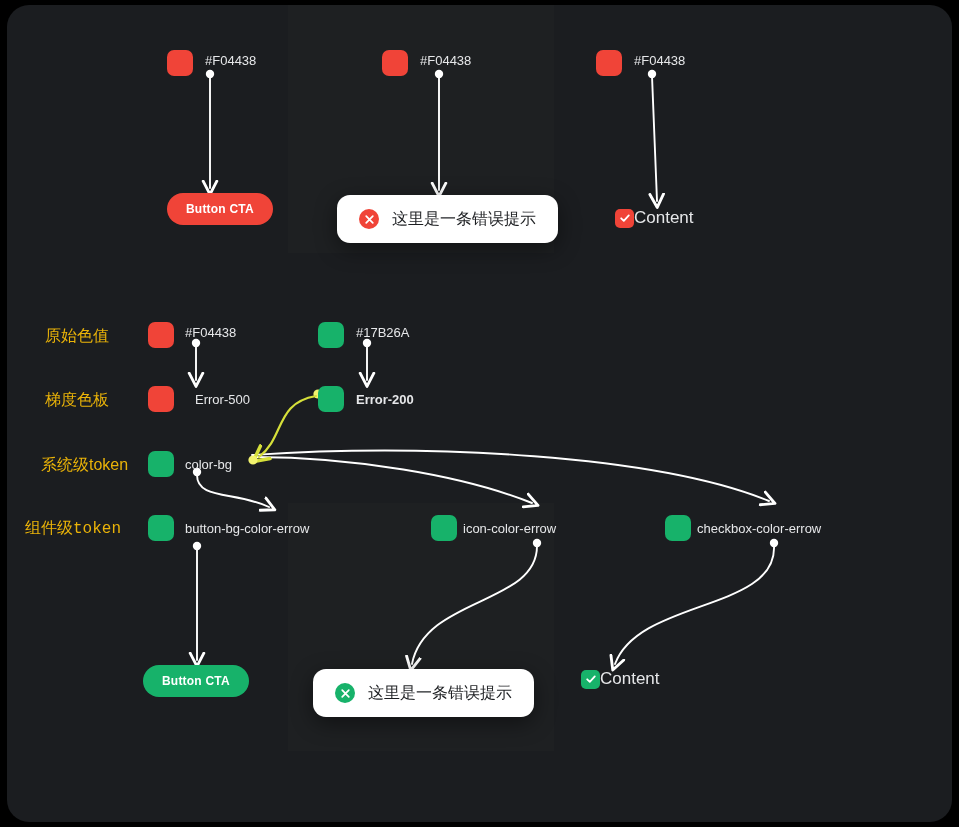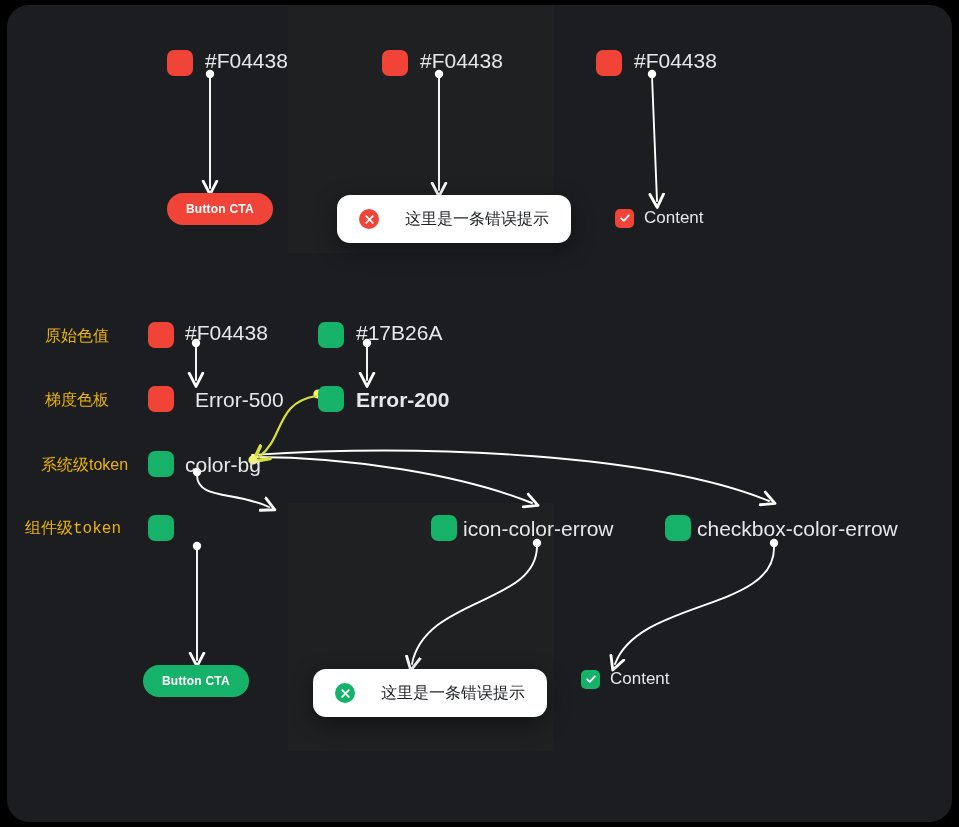--- a/index.html
+++ b/index.html
@@ -11,46 +11,46 @@
   #stage{position:relative;width:959px;height:827px;background:#000;}
   #panel{
     position:absolute;left:7px;top:5px;width:945px;height:817px;
     background:#1b1d20;border-radius:22px;overflow:hidden;
   }
   .band{position:absolute;background:#202225;opacity:.55;}
   svg.edges{position:absolute;left:0;top:0;width:945px;height:817px;overflow:visible;pointer-events:none;}
 
   
   .swatch{position:absolute;width:26px;height:26px;border-radius:7px;}
-  .label{position:absolute;color:#e6e7e9;font-size:21px;line-height:20px;white-space:nowrap;}
+  .label{position:absolute;color:#e6e7e9;font-size:13px;line-height:20px;white-space:nowrap;}
   .rowlabel{position:absolute;color:#eab308;font-size:16px;line-height:20px;white-space:nowrap;}
 
   
   .cta{
     position:absolute;border-radius:16px;padding:9px 19px;
     font-size:12px;font-weight:bold;color:#fff;white-space:nowrap;
     letter-spacing:.2px;
   }
 
   
   .toast{
     position:absolute;background:#fff;border-radius:13px;
-    display:flex;align-items:center;gap:26px;
+    display:flex;align-items:center;gap:13px;
     padding:14px 22px;box-shadow:0 6px 22px rgba(0,0,0,.45);
     white-space:nowrap;
   }
   .toast .xcircle{
     width:20px;height:20px;border-radius:50%;
     display:flex;align-items:center;justify-content:center;flex:none;
   }
   .toast .xcircle svg{width:11px;height:11px;display:block;}
   .toast .msg{font-size:16px;color:#1c1e21;line-height:20px;}
 
   
-  .checkrow{position:absolute;display:flex;align-items:center;gap:10px;white-space:nowrap;}
+  .checkrow{position:absolute;display:flex;align-items:center;white-space:nowrap;}
   .cbox{width:19px;height:19px;border-radius:5px;display:flex;align-items:center;justify-content:center;flex:none;}
   .cbox svg{width:12px;height:12px;display:block;}
   .checkrow .ctext{font-size:17px;color:#e6e7e9;line-height:20px;}
 </style>
 </head>
 <body>
 
 <div id="stage">
   <div id="panel">
 
@@ -145,20 +145,21 @@
 
     <div class="swatch" style="left: 141px; top: 381px; background: rgb(240, 68, 56);"></div>
     <div class="label" style="left:188px;top:385px;">Error-500</div>
     <div class="swatch" style="left:311px;top:381px;background:#17B26A;"></div>
     <div class="label" style="left:349px;top:385px;font-weight:bold;">Error-200</div>
 
     <div class="swatch" style="left:141px;top:446px;background:#17B26A;"></div>
     <div class="label" style="left:178px;top:450px;">color-bg</div>
 
     <div class="swatch" style="left:141px;top:510px;background:#17B26A;"></div>
+    <div class="label" style="left:178px;top:514px;">button-bg-color-errow</div>
     <div class="swatch" style="left:424px;top:510px;background:#17B26A;"></div>
     <div class="label" style="left:456px;top:514px;">icon-color-errow</div>
     <div class="swatch" style="left:658px;top:510px;background:#17B26A;"></div>
     <div class="label" style="left:690px;top:514px;">checkbox-color-errow</div>
 
     <div class="cta" style="left:136px;top:660px;background:#17B26A;">Button CTA</div>
 
     <div class="toast" style="left:306px;top:664px;">
       <span class="xcircle" style="background:#17B26A;">
         <svg viewBox="0 0 12 12" aria-hidden="true">

